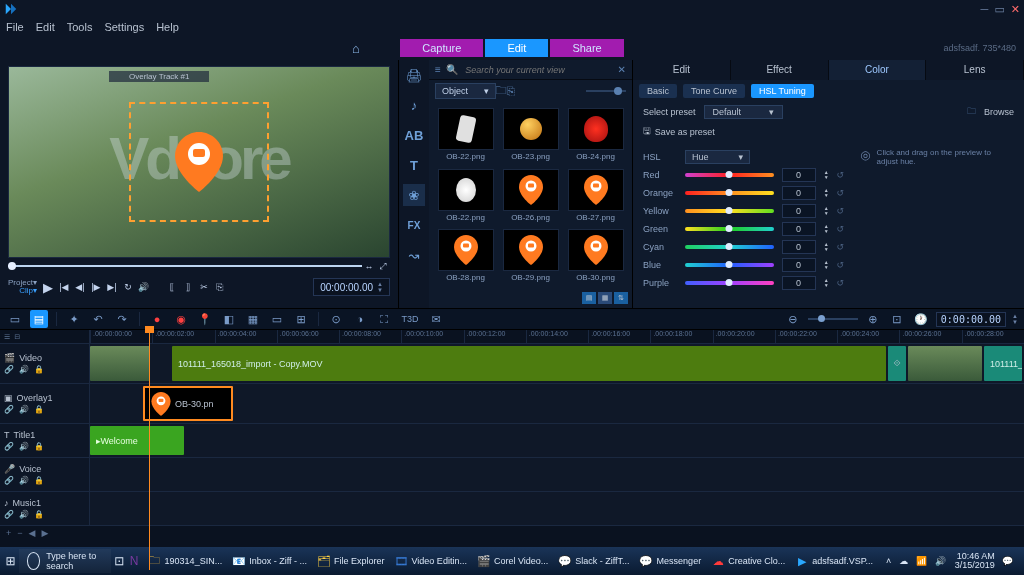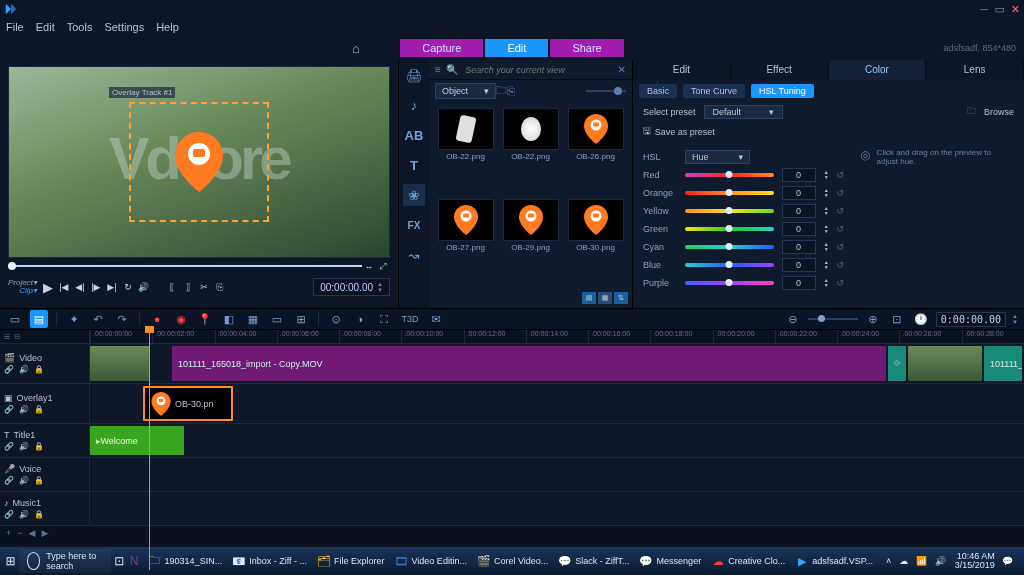--- a/index.html
+++ b/index.html
@@ -12,29 +12,29 @@
 .menubar { height: 18px; background: #0d1626; display: flex; align-items: center; padding: 0 6px; gap: 12px; font-size: 11px; }
 .menubar span { cursor: pointer; }
 .modebar { height: 24px; background: #0d1626; display: flex; align-items: center; justify-content: center; gap: 2px; position: relative; }
 .modebar .home { position: absolute; left: 50%; transform: translateX(-160px); color: #8cb8e8; font-size: 13px; cursor: pointer; }
 .modetab { padding: 3px 22px; background: #a21caf; color: #d0e4ff; font-size: 11px; cursor: pointer; }
 .modetab.active { background: #1a97ff; color: #fff; }
 .doc-title { position: absolute; right: 8px; font-size: 9px; color: #5a6b85; }
 .upper { display: flex; height: 248px; background: #0d1626; }
 .preview-pane { width: 398px; display: flex; flex-direction: column; padding: 6px 8px; }
 .preview-canvas { flex: 1; background: linear-gradient(160deg,#9ab89a 0%,#6a8a5a 40%,#2a4530 100%); position: relative; border: 1px solid #1a2840; }
-.overlay-track-label { position: absolute; top: 20px; left: 100px; font-size: 8px; background: rgba(30,40,60,.7); padding: 1px 3px; }
+.overlay-track-label { position: absolute; top: 4px; left: 100px; font-size: 8px; background: rgba(30,40,60,.7); padding: 1px 20px; }
 .preview-overlay-obj { position: absolute; top: 50%; left: 50%; transform: translate(-50%,-50%); width: 140px; height: 120px; border: 2px dashed #ffa030; display: flex; align-items: center; justify-content: center; }
 .preview-overlay-obj .pin { width: 50px; height: 60px; }
 .watermark { position: absolute; top: 50%; left: 50%; transform: translate(-50%,-55%); font-size: 60px; font-weight: 700; color: rgba(220,230,240,.35); letter-spacing: -4px; }
 .scrubber { height: 8px; display: flex; align-items: center; margin: 4px 0 2px; }
 .scrubber-track { flex: 1; height: 2px; background: #bcd4f0; position: relative; }
 .scrubber-thumb { position: absolute; left: 0; top: -3px; width: 8px; height: 8px; background: #e6efff; border-radius: 50%; }
 .transport { height: 30px; display: flex; align-items: center; gap: 2px; }
-.proj-label { font-size: 8px; color: #8aa0c0; margin-right: 2px; line-height: 1.05; text-align: right; font-style: italic; }
+.proj-label { font-size: 8px; color: #8aa0c0; margin-right: 2px; line-height: 1.05; text-align: right; }
 .tbtn { width: 14px; height: 16px; display: flex; align-items: center; justify-content: center; font-size: 9px; color: #c4d4ee; cursor: pointer; }
 .play { font-size: 13px; }
 .timecode { margin-left: auto; background: #0a1220; border: 1px solid #243555; padding: 2px 6px; font-family: monospace; font-size: 10px; color: #b8d4ff; display: flex; align-items: center; gap: 4px; }
 .tc-updown { display: flex; flex-direction: column; font-size: 6px; line-height: 1; color: #6a80a5; }
 .library-pane { width: 234px; display: flex; background: #0f1a2c; border-left: 1px solid #000; }
 .lib-rail { width: 30px; background: #0d1626; display: flex; flex-direction: column; align-items: center; padding: 4px 0; gap: 8px; }
 .lib-rail .r { width: 22px; height: 22px; display: flex; align-items: center; justify-content: center; color: #6fa0d8; font-size: 13px; cursor: pointer; }
 .lib-rail .r.active { background: #1a2e4a; }
 .lib-body { flex: 1; display: flex; flex-direction: column; }
 .lib-search { height: 20px; display: flex; align-items: center; padding: 0 6px; gap: 6px; border-bottom: 1px solid #060a12; }
@@ -86,21 +86,21 @@
 .playhead { position: absolute; left: 59px; top: 0; width: 1px; height: 240px; background: #ff8a20; z-index: 5; }
 .playhead::before { content: ''; position: absolute; top: -4px; left: -4px; width: 9px; height: 7px; background: #ff8a20; }
 .tl-track { height: 40px; display: flex; border-bottom: 1px solid #1a2840; }
 .tl-track.short { height: 34px; }
 .track-header { width: 90px; background: #0d1626; border-right: 1px solid #1a2840; display: flex; flex-direction: column; justify-content: center; padding: 2px 4px; gap: 2px; }
 .track-title { font-size: 9px; display: flex; align-items: center; gap: 4px; }
 .track-icons { display: flex; gap: 5px; font-size: 8px; color: #5a7090; }
 .track-body { flex: 1; position: relative; background: #0f1828; }
 .clip { position: absolute; top: 2px; bottom: 2px; border-radius: 1px; display: flex; align-items: center; padding: 0 6px; font-size: 9px; overflow: hidden; }
 .clip.video1 { left: 0; width: 60px; background: linear-gradient(#6a8a5a,#3a5a3a); }
-.clip.video2 { left: 82px; width: 714px; background: #701a75; color: #cfeee8; }
+.clip.video2 { left: 82px; width: 714px; background: #4d7c0f; color: #cfeee8; }
 .clip.video3 { left: 798px; width: 18px; background: #1a8a78; display: flex; align-items: center; justify-content: center; }
 .clip.video4 { left: 818px; width: 74px; background: linear-gradient(#6a8a5a,#3a5a3a); }
 .clip.video5 { left: 894px; width: 38px; background: #1a8a78; color: #cfeee8; }
 .clip.overlay { left: 53px; width: 90px; background: #000; border: 2px solid #ff8a20; display: flex; align-items: center; gap: 4px; }
 .clip.overlay .pin { width: 20px; height: 24px; }
 .clip.title { left: 0; width: 94px; background: #3aa520; color: #e6ffe0; }
 .tl-footer { height: 14px; display: flex; align-items: center; padding: 0 6px; gap: 6px; font-size: 9px; color: #5a7090; background: #0a1220; }
 .taskbar { height: 28px; background: linear-gradient(#1a3458,#0a1a30); display: flex; align-items: center; padding: 0 4px; gap: 2px; font-size: 9px; color: #d8e4f4; }
 .win-btn { width: 26px; height: 24px; display: flex; align-items: center; justify-content: center; font-size: 12px; cursor: pointer; }
 .cortana { width: 18px; height: 18px; border: 1.5px solid #d8e4f4; border-radius: 50%; }
@@ -143,21 +143,21 @@
   <span>Tools</span>
   <span>Settings</span>
   <span>Help</span>
 </div>
 
 <div class="modebar">
   <span class="home">⌂</span>
   <span class="modetab">Capture</span>
   <span class="modetab active">Edit</span>
   <span class="modetab">Share</span>
-  <span class="doc-title">adsfsadf. 854*480</span>
+  <span class="doc-title">adsfsadf. 735*480</span>
 </div>
 
 <div class="upper">
 
   <div class="preview-pane">
     <div class="preview-canvas">
       <div class="watermark">Vdeore</div>
       <div class="overlay-track-label">Overlay Track #1</div>
       <div class="preview-overlay-obj">
         <svg class="pin">
@@ -234,39 +234,59 @@
       </div>
       <div class="lib-grid" id="lib-grid">
           <div class="lib-item">
             <div class="lib-thumb">
               <div style="width:16px;height:26px;background:#e0e0e0;border-radius:3px;transform:rotate(12deg)"></div>
             </div>
             <div class="lib-caption">OB-22.png</div>
           </div>
           <div class="lib-item">
             <div class="lib-thumb">
+              <div style="width:22px;height:22px;border-radius:50%;background:radial-gradient(circle at 35% 30%,#ffd060,#c07010)"></div>
+            </div>
+            <div class="lib-caption">OB-23.png</div>
+          </div>
+          <div class="lib-item">
+            <div class="lib-thumb">
+              <div style="width:24px;height:26px;background:radial-gradient(circle,#ff3020,#a01010);border-radius:50% 50% 45% 45%"></div>
+            </div>
+            <div class="lib-caption">OB-24.png</div>
+          </div>
+          <div class="lib-item">
+            <div class="lib-thumb">
               <div style="width:20px;height:24px;background:radial-gradient(circle,#fff,#d0d0d0);border-radius:50%"></div>
             </div>
             <div class="lib-caption">OB-22.png</div>
           </div>
           <div class="lib-item">
             <div class="lib-thumb">
               <svg class="pin">
                 <use href="#pin"></use>
               </svg>
             </div>
             <div class="lib-caption">OB-26.png</div>
           </div>
           <div class="lib-item">
             <div class="lib-thumb">
               <svg class="pin">
                 <use href="#pin"></use>
               </svg>
             </div>
             <div class="lib-caption">OB-27.png</div>
+          </div>
+          <div class="lib-item">
+            <div class="lib-thumb">
+              <svg class="pin">
+                <use href="#pin"></use>
+              </svg>
+            </div>
+            <div class="lib-caption">OB-28.png</div>
           </div>
           <div class="lib-item">
             <div class="lib-thumb">
               <svg class="pin">
                 <use href="#pin"></use>
               </svg>
             </div>
             <div class="lib-caption">OB-29.png</div>
           </div>
           <div class="lib-item">

